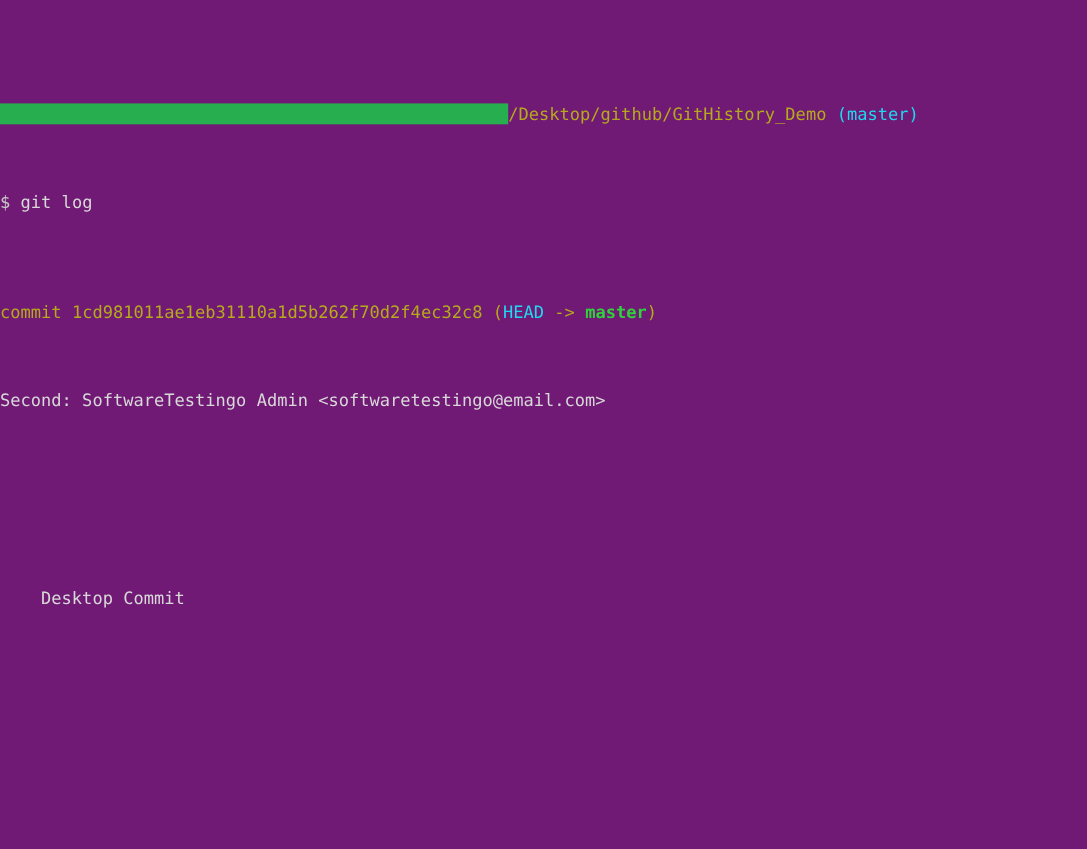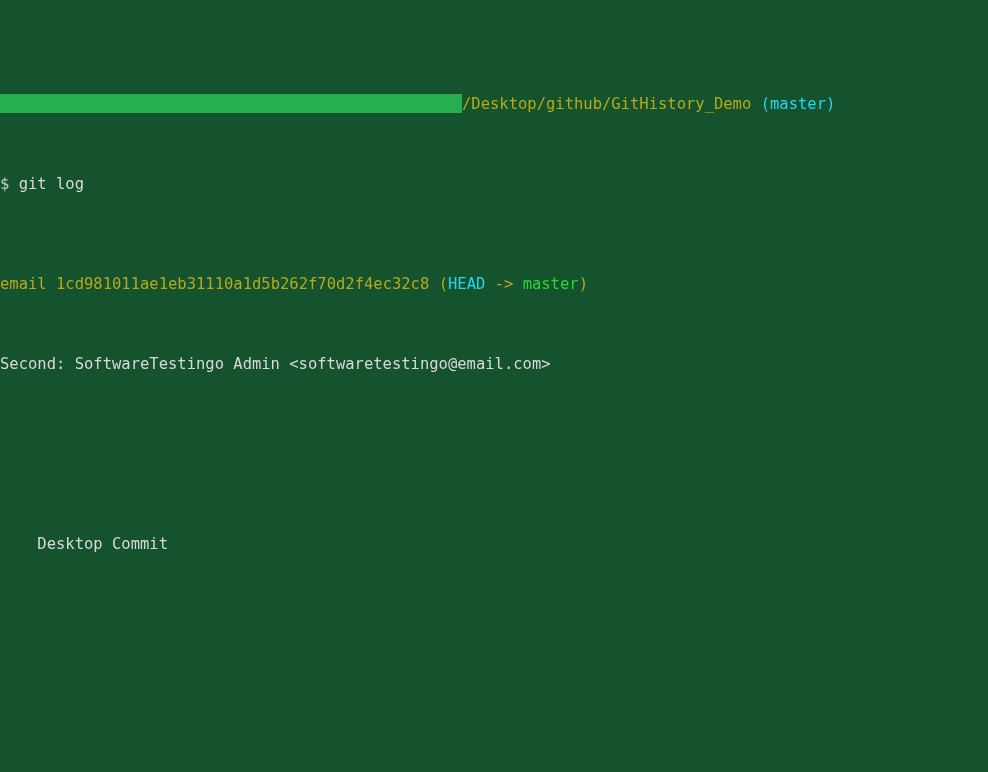--- a/index.html
+++ b/index.html
@@ -12,21 +12,21 @@
     width: 988px;
     height: 772px;
     overflow: hidden;
     font-family: "DejaVu Sans Mono", "Liberation Mono", monospace;
   }
 
   #terminal {
     position: relative;
     width: 988px;
     height: 772px;
-    background: #14532d;
+    background: #701a75;
     font-family: "DejaVu Sans Mono", "Liberation Mono", monospace;
     font-size: 15.5px;
     line-height: 20px;
     color: #d8d8d8;
     padding-top: 14px;
     box-sizing: border-box;
     white-space: pre;
   }
 
   .line {
@@ -35,21 +35,21 @@
     white-space: pre;
     font-family: "DejaVu Sans Mono", "Liberation Mono", monospace;
   }
 
   .blank { height: 20px; }
 
   
   .c-white   { color: #d8d8d8; }
   .c-yellow  { color: #b5a91c; }
   .c-cyan    { color: #1fd7f1; }
-  .c-green   { color: #2fd43a; }
+  .c-green   { color: #2fd43a; font-weight: bold; }
   .c-prompt  { color: #c8c8c8; }
 
   
   .redacted {
     display: inline-block;
     background: #26ae4f;
     height: 19px;
     vertical-align: -4px;
     margin-right: 0px;
   }
@@ -64,21 +64,21 @@
 <body>
 
 <div id="terminal">
 
   
   <div class="prompt-line"><span class="redacted" style="width:462px;"></span><span class="c-yellow">/Desktop/github/GitHistory_Demo</span><span class="c-white"> </span><span class="c-cyan">(master)</span></div>
 
   <div class="line"><span class="c-prompt">$</span><span class="c-white"> </span><span class="c-white">git log</span></div>
 
   
-  <div class="line"><span class="c-yellow">email</span><span class="c-yellow"> </span><span class="c-yellow">1cd981011ae1eb31110a1d5b262f70d2f4ec32c8</span><span class="c-yellow"> (</span><span class="c-cyan">HEAD</span><span class="c-yellow"> -&gt; </span><span class="c-green">master</span><span class="c-yellow">)</span></div>
+  <div class="line"><span class="c-yellow">commit</span><span class="c-yellow"> </span><span class="c-yellow">1cd981011ae1eb31110a1d5b262f70d2f4ec32c8</span><span class="c-yellow"> (</span><span class="c-cyan">HEAD</span><span class="c-yellow"> -&gt; </span><span class="c-green">master</span><span class="c-yellow">)</span></div>
 
   <div class="line"><span class="c-white">Second: </span><span class="c-white">SoftwareTestingo Admin &lt;softwaretestingo@email.com&gt;</span></div>
 
 
   <div class="blank"></div>
 
   <div class="line">    Desktop Commit</div>
 
   <div class="blank"></div>
 

